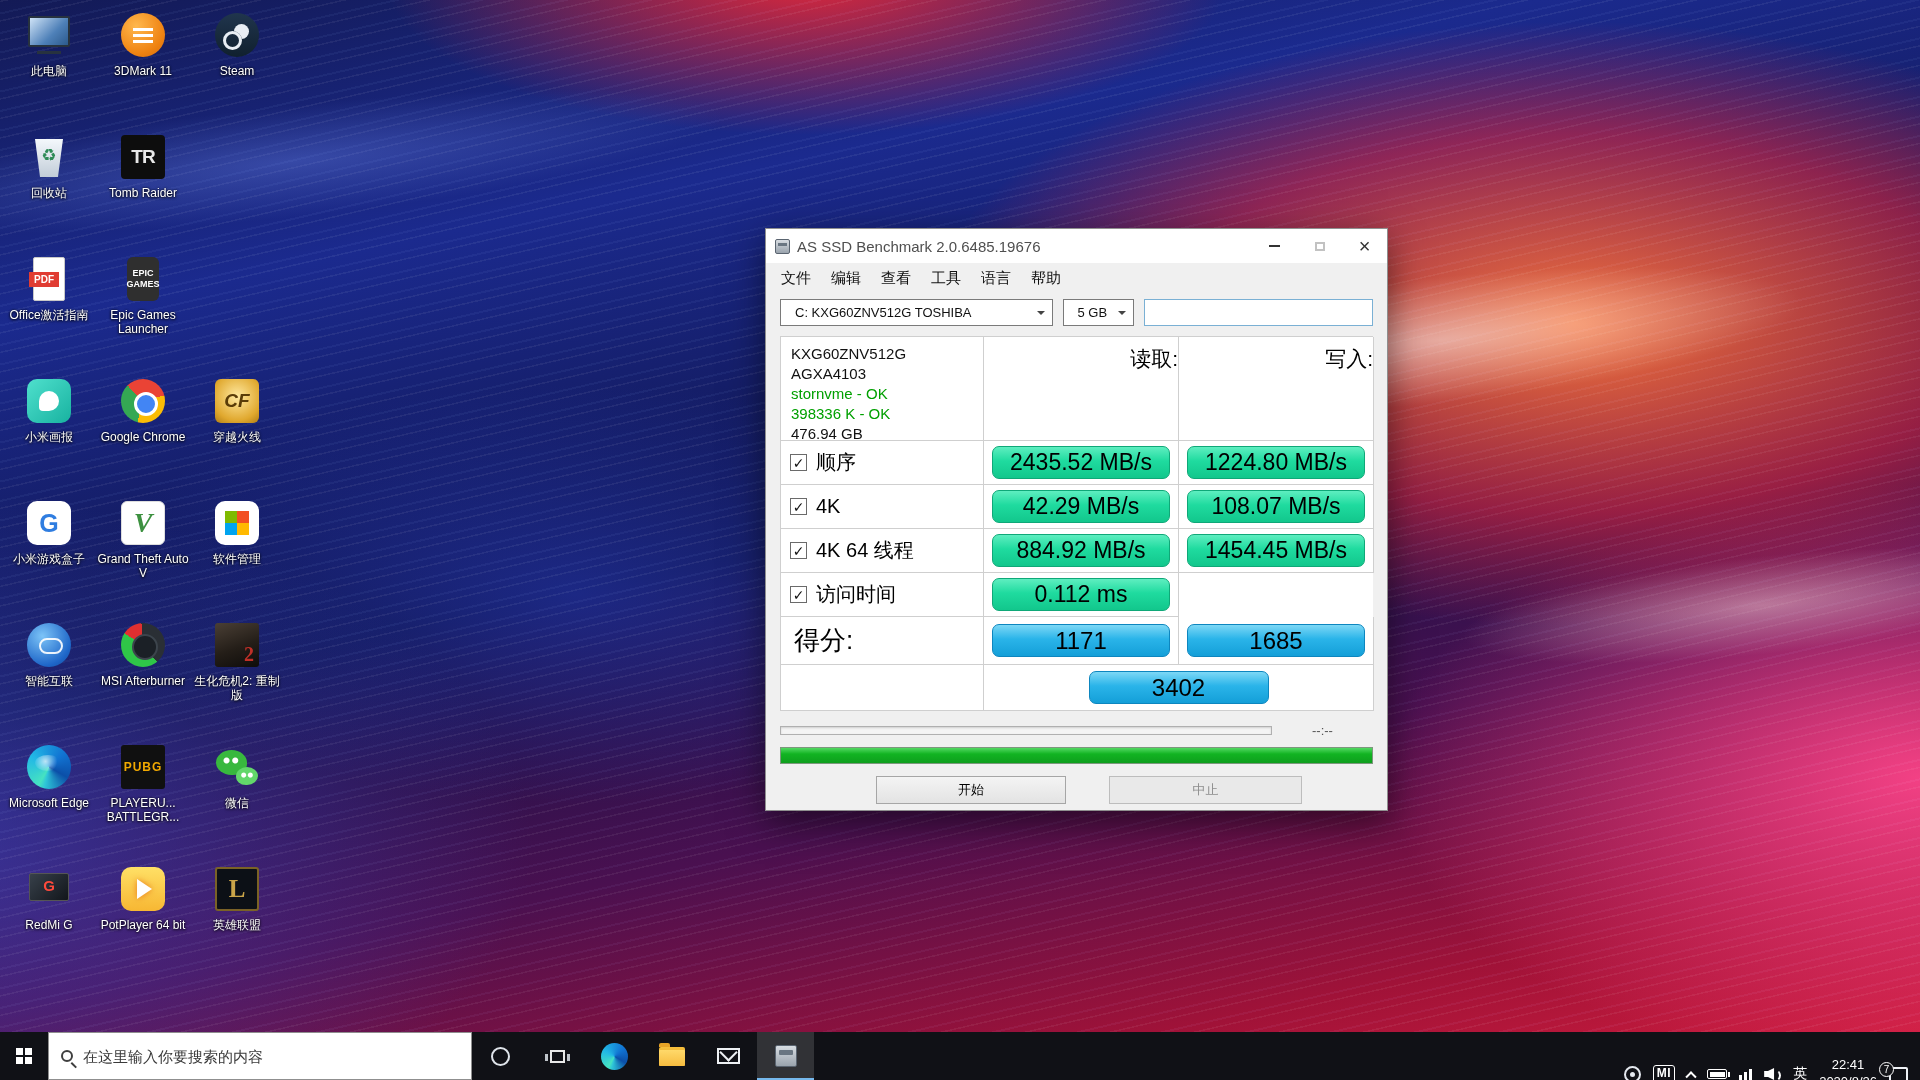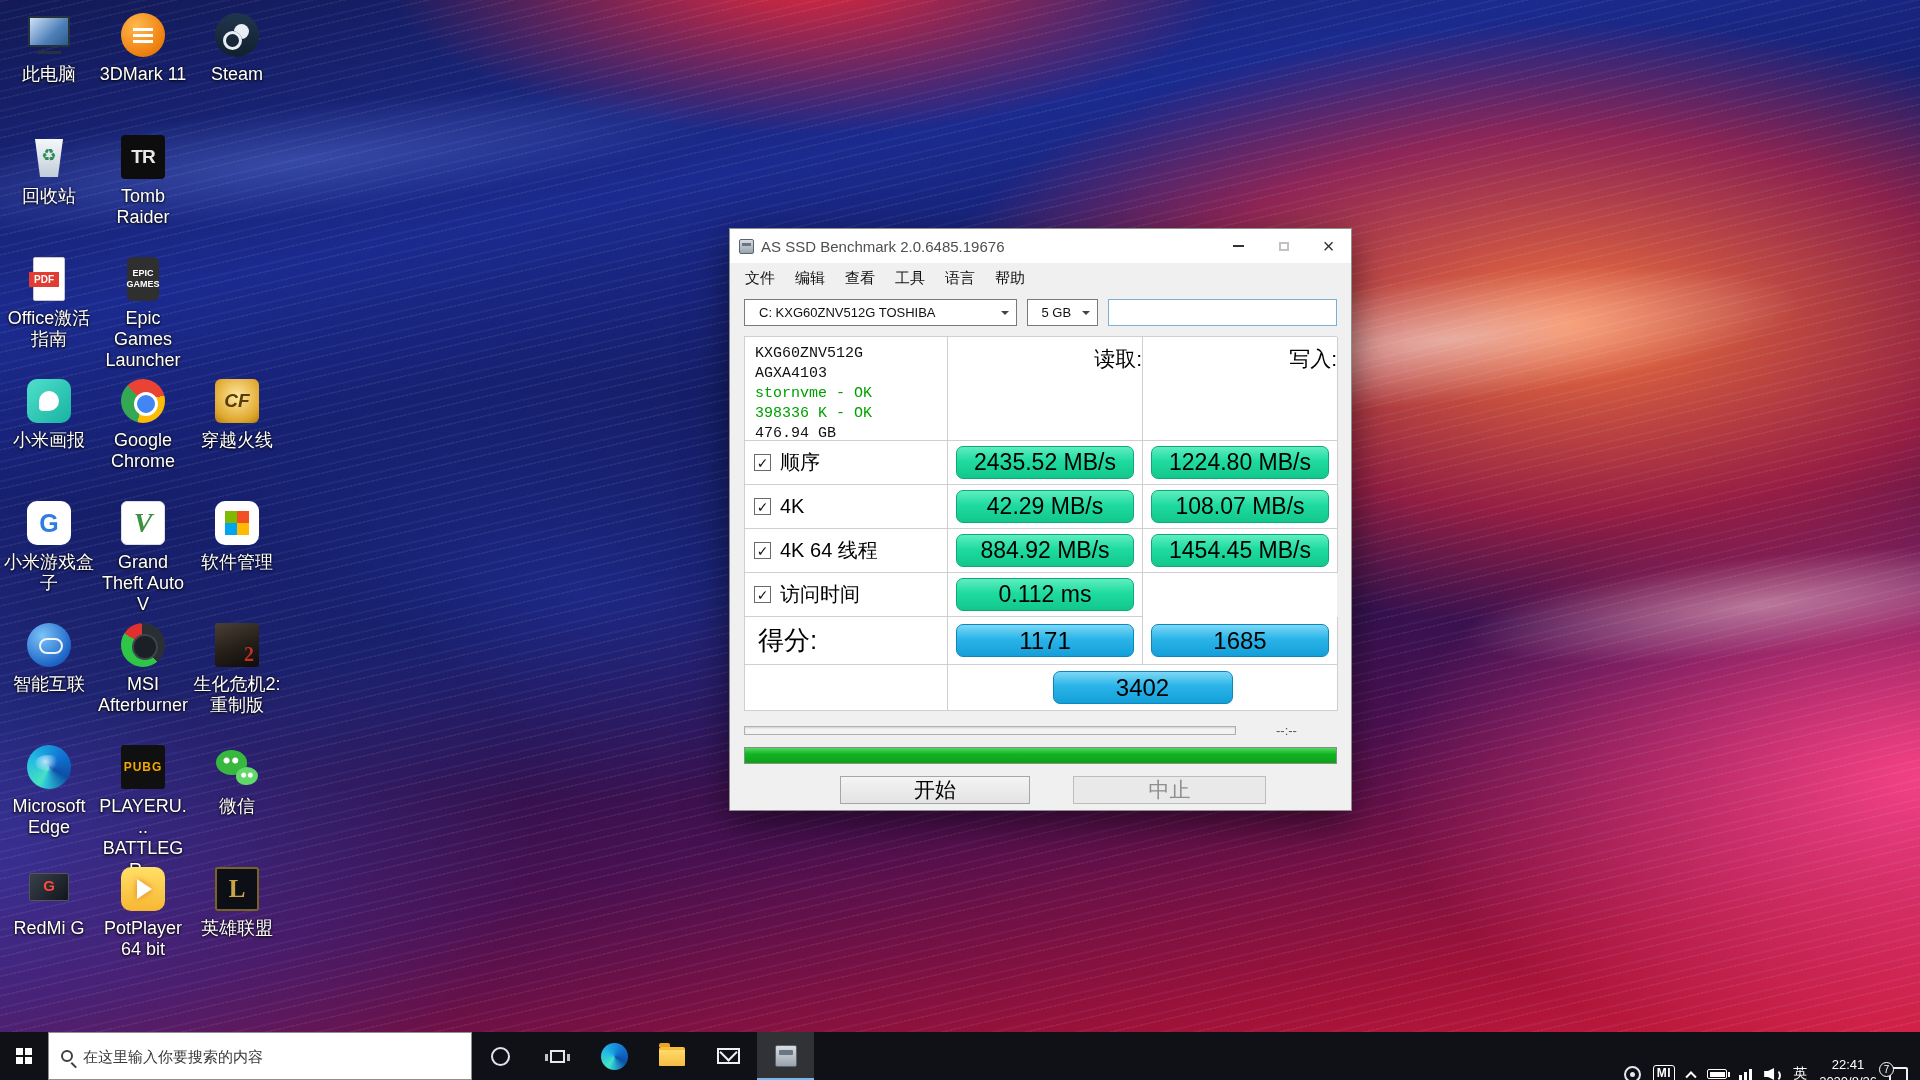--- a/index.html
+++ b/index.html
@@ -19,21 +19,21 @@
     background:repeating-linear-gradient(-13deg, rgba(255,255,255,.06) 0 1.5px, transparent 1.5px 7px, rgba(150,180,255,.06) 7px 9px, transparent 9px 19px); }
   .desktop::after { content:""; position:absolute; inset:-80px; pointer-events:none; transform:rotate(-6deg);
     background:
       radial-gradient(ellipse 520px 90px at 74% 38%, rgba(255,255,255,.5), transparent 70%),
       radial-gradient(ellipse 430px 70px at 88% 62%, rgba(255,225,225,.45), transparent 70%),
       radial-gradient(ellipse 620px 80px at 20% 14%, rgba(120,150,255,.32), transparent 70%); }
 
   
   .icons { position:absolute; left:2px; top:6px; display:grid; grid-template-columns:repeat(3,94px); grid-auto-rows:122px; justify-items:center; z-index:2; }
   .dicon { width:94px; text-align:center; padding-top:5px; }
-  .dlabel { font-size:18px; color:#fff; line-height:1.18; max-width:92px; margin:0 auto; word-break:break-word;
+  .dlabel { font-size:12px; color:#fff; line-height:1.18; max-width:92px; margin:0 auto; word-break:break-word;
     text-shadow:0 1px 3px rgba(0,0,0,.95), 0 0 2px rgba(0,0,0,.85); }
   .ic { width:48px; height:48px; margin:0 auto 5px; position:relative; }
 
   .ic-pc::before { content:""; position:absolute; left:3px; right:3px; top:5px; height:27px; background:linear-gradient(135deg,#cfe3f7,#4e80b8 60%,#2c5a8c); border:2px solid #27323f; border-radius:2px; }
   .ic-pc::after { content:""; position:absolute; bottom:5px; left:12px; width:24px; height:3px; background:#27323f; box-shadow:-4px -5px 0 -0.5px #27323f inset; }
 
   .ic-bin::before { content:""; position:absolute; left:10px; right:10px; top:6px; bottom:4px; background:linear-gradient(180deg,#f4f8fc,#c2cdd8); clip-path:polygon(0 0,100% 0,82% 100%,18% 100%); }
   .ic-bin::after { content:"♻"; position:absolute; inset:0; top:12px; text-align:center; font-size:17px; color:#2e8b57; }
 
   .ic-pdf::before { content:""; position:absolute; left:8px; right:8px; top:2px; bottom:2px; background:#fff; border:1px solid #c8c8c8; border-radius:2px; }
@@ -92,21 +92,21 @@
 
   .ic-wechat::before { content:""; position:absolute; left:3px; top:7px; width:31px; height:25px; border-radius:50% 50% 45% 50%;
     background:radial-gradient(circle at 34% 42%,#fff 2.5px,rgba(0,0,0,0) 3.5px),radial-gradient(circle at 62% 42%,#fff 2.5px,rgba(0,0,0,0) 3.5px),#38b83e; }
   .ic-wechat::after { content:""; position:absolute; right:3px; bottom:6px; width:22px; height:18px; border-radius:50% 50% 50% 45%;
     background:radial-gradient(circle at 35% 45%,#fff 2px,rgba(0,0,0,0) 3px),radial-gradient(circle at 65% 45%,#fff 2px,rgba(0,0,0,0) 3px),#62d76a; }
 
   .ic-lol::before { content:""; position:absolute; inset:2px; background:#0c1016; border:2px solid #7a6226; border-radius:3px; }
   .ic-lol::after { content:"L"; position:absolute; inset:0; display:grid; place-items:center; color:#c9a449; font-size:25px; font-weight:bold; font-family:"Liberation Serif","DejaVu Serif",serif; }
 
   
-  .window { position:absolute; left:729px; top:228px; width:623px; height:583px; background:#f0f0f0; border:1px solid #8f8f8f; box-shadow:0 12px 34px rgba(0,0,0,.5); z-index:5; }
+  .window { position:absolute; left:765px; top:228px; width:623px; height:583px; background:#f0f0f0; border:1px solid #8f8f8f; box-shadow:0 12px 34px rgba(0,0,0,.5); z-index:5; }
   .titlebar { height:34px; background:#fff; display:flex; align-items:center; padding-left:9px; }
   .wt-icon { width:15px; height:15px; background:linear-gradient(180deg,#d8dde2,#9aa3ad); border:1px solid #5a6470; border-radius:2px; margin-right:7px; position:relative; }
   .wt-icon::after { content:""; position:absolute; left:2px; right:2px; top:3px; height:3px; background:#6a7682; }
   .wt-title { flex:1; font-size:15px; color:#4f4f4f; white-space:nowrap; overflow:hidden; }
   .wbtn { width:45px; height:34px; display:grid; place-items:center; }
   .glyph-min { width:11px; height:2px; background:#333; }
   .glyph-max { width:10px; height:9px; border:2px solid #c2c2c2; }
   .glyph-close { font-size:20px; color:#333; line-height:1; }
   .menubar { height:30px; background:#f0f0f0; display:flex; align-items:center; padding-left:5px; }
   .mitem { padding:0 10px; font-size:15px; color:#111; line-height:30px; }
@@ -114,21 +114,21 @@
   .combo { position:relative; background:#fff; border:1px solid #7a7a7a; height:27px; display:flex; align-items:center; padding:0 22px 0 14px; font-size:13px; color:#111; }
   .combo::after { content:""; position:absolute; right:7px; top:11px; border:4px solid transparent; border-top-color:#444; }
   .combo-drive { width:273px; }
   .combo-size { width:72px; }
   .tfield { width:229px; height:27px; border:1px solid #7ab0d4; background:#fff; font-size:14px; padding:0 6px; outline:none; }
 
   .bench { width:593px; margin:10px 14px 0; border-top:1px solid #cfcfcf; border-left:1px solid #cfcfcf; background:#fff; }
   .trow { display:grid; grid-template-columns:203px 195px 195px; }
   .tcell { background:#fff; border-right:1px solid #cfcfcf; border-bottom:1px solid #cfcfcf; }
   .r-head .tcell { height:104px; }
-  .info { padding:7px 10px; font-size:15px; line-height:20px; color:#111;font-family:Liberation Mono, monospace; }
+  .info { padding:7px 10px; font-size:15px; line-height:20px; color:#111; }
   .ok { color:#00a000; }
   .hd { font-size:21px; color:#000; padding:8px 0 0 10px;text-align:right; }
   .r-test .tcell { height:44px; }
   .lbl { display:flex; align-items:center; gap:9px; padding-left:9px; }
   .cb { width:17px; height:17px; background:#fff; border:1px solid #6a6a6a; display:inline-grid; place-items:center; flex:none; }
   .cb::after { content:"✓"; font-size:14px; color:#111; line-height:1; }
   .tl { font-size:20px; color:#000; }
   .val { display:grid; place-items:center; }
   .pill { width:calc(100% - 16px); height:33px; border-radius:7px; display:flex; align-items:center; justify-content:center; color:#000; }
   .teal { background:linear-gradient(180deg,#5eeec0,#1fdb9f 45%,#12c78c); border:1px solid #0fa878; font-size:23px; }
@@ -138,21 +138,21 @@
   .r-total .tcell { height:46px; }
   .span2 { grid-column:2 / 4; }
   .pill.total { width:180px; }
 
   .eta-row { display:flex; align-items:center; margin:12px 14px 0; }
   .eta-bar { width:492px; height:9px; border:1px solid #b0b0b0; background:#f4f4f4; box-shadow:inset 0 1px 2px rgba(0,0,0,.15); }
   .eta-text { margin-left:40px; color:#555; font-size:13px; }
   .gbar { margin:9px 14px 0; width:593px; height:17px; border:1px solid #7d977d; background:#e8e8e8; }
   .gfill { width:100%; height:100%; background:linear-gradient(180deg,#52d862,#12b422 40%,#0e9e1d); }
   .btnrow { display:flex; margin:12px 14px 0; }
-  .btn { height:28px; font-size:21px; font-family:inherit; display:flex; align-items:center; justify-content:center; background:linear-gradient(#f4f4f4,#e3e3e3); border:1px solid #a6a6a6; color:#000; }
+  .btn { height:28px; font-size:13px; font-family:inherit; display:flex; align-items:center; justify-content:center; background:linear-gradient(#f4f4f4,#e3e3e3); border:1px solid #a6a6a6; color:#000; }
   .btn-start { width:190px; margin-left:96px; }
   .btn-abort { width:193px; margin-left:43px; color:#8e8e8e; background:#e9e9e9; border-color:#bdbdbd; }
 
   
   .taskbar { position:absolute; left:0; right:0; bottom:0; height:48px; background:#101116; display:flex; align-items:stretch; z-index:10; color:#fff; }
   .tb-start { width:48px; display:grid; place-items:center; }
   .win-logo { display:grid; grid-template-columns:7px 7px; grid-template-rows:7px 7px; gap:2px; }
   .win-logo span { background:#fff; }
   .tb-search { width:424px; background:#fff; border:1px solid #8f8f8f; display:flex; align-items:center; gap:10px; padding:0 12px; }
   .search-icon { width:12px; height:12px; border:2px solid #3f3f3f; border-radius:50%; position:relative; flex:none; }

